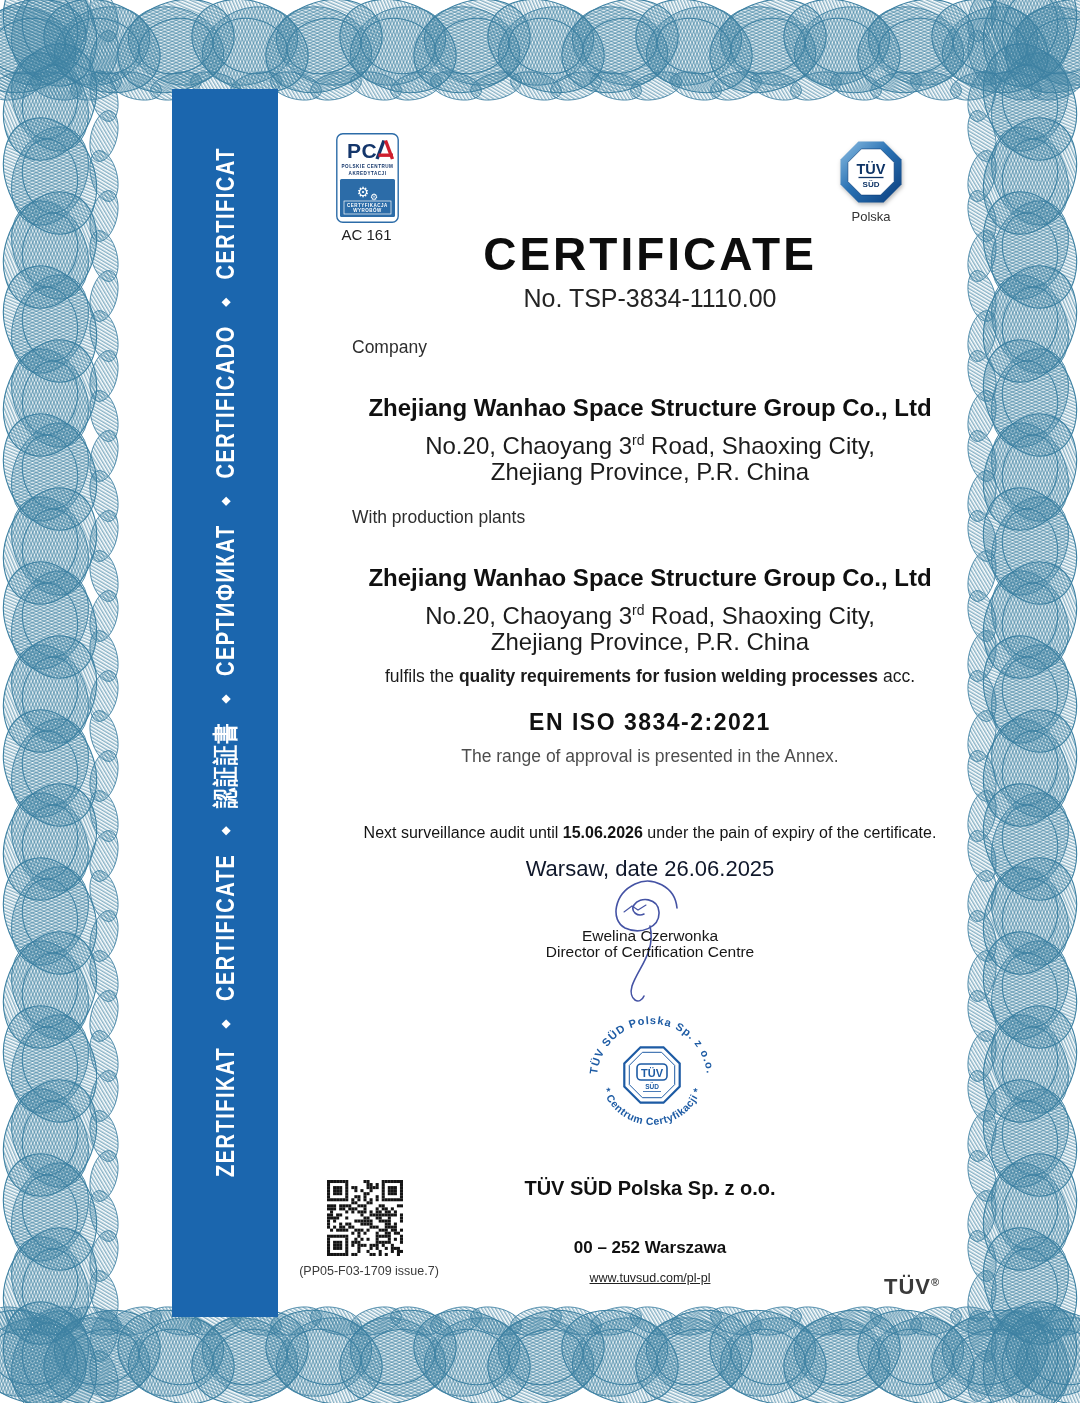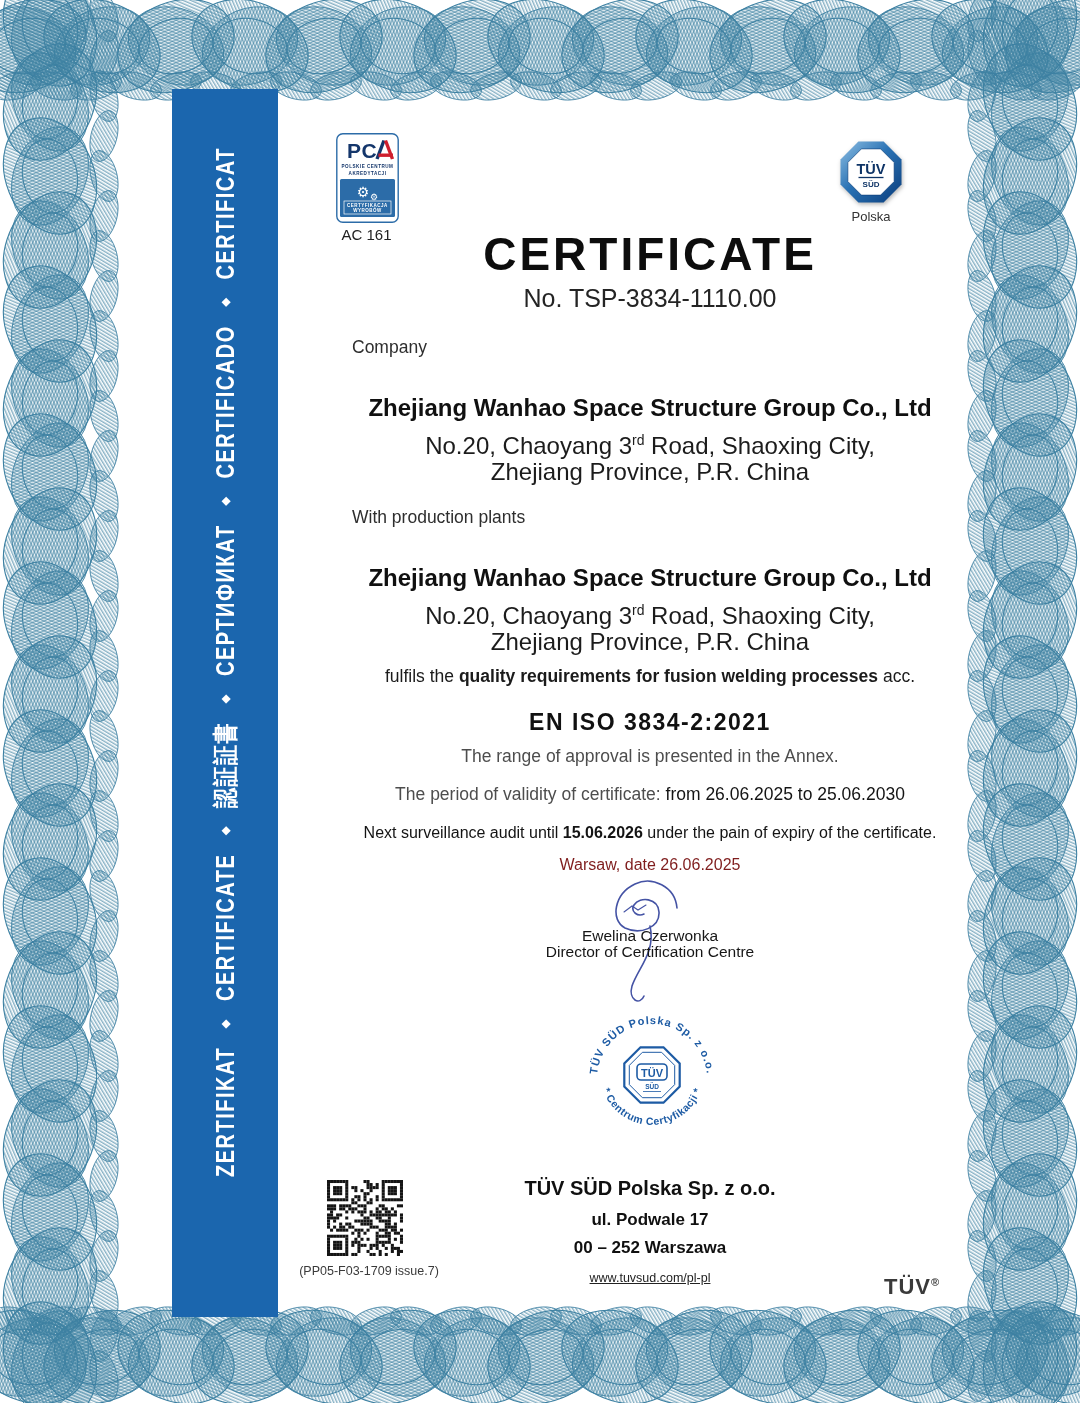--- a/index.html
+++ b/index.html
@@ -20,21 +20,21 @@
   .cert-no{top:284px;font-size:25px;color:#242424;}
   .cname{font-size:24px;font-weight:bold;color:#101010;line-height:28px;}
   .caddr{font-size:24px;color:#1c1c1c;line-height:28px;}
   .caddr sup{font-size:14px;}
   .statement{top:666px;font-size:17.5px;}
   .standard{top:709px;font-size:23px;font-weight:bold;letter-spacing:1.5px;color:#111;}
   .annex{top:746px;font-size:17.5px;color:#4d4d4d;}
   .validity{top:784px;font-size:17.5px;color:#4d4d4d;}
   .validity b{color:#141414;font-weight:normal;}
   .surv{top:824px;font-size:16px;color:#141414;}
-  .warsaw{top:856px;font-size:16px;color:#7f1d1d;}
+  .warsaw{top:856px;font-size:22px;color:#0f172a;}
   .signame{top:928px;font-size:15.5px;line-height:16px;color:#161616;}
   .sigtitle{top:944px;font-size:15.5px;line-height:16px;color:#161616;}
   .f-company{top:1177px;font-size:20px;font-weight:bold;color:#101010;}
   .f-street{top:1210px;font-size:17px;font-weight:bold;color:#101010;}
   .f-city{top:1238px;font-size:17px;font-weight:bold;color:#101010;}
   .f-web{top:1271px;font-size:12.5px;}
   .f-web a{color:#222;text-decoration:underline;}
   .qr-caption{position:absolute;left:269px;width:200px;top:1264px;font-size:12.5px;color:#3a3a3a;text-align:center;}
   .ac161{position:absolute;left:318px;width:97px;top:226px;font-size:15px;color:#222;text-align:center;}
   .polska{position:absolute;left:836px;width:70px;top:209px;font-size:13px;color:#333;text-align:center;}
@@ -445,21 +445,20 @@
   <div class="cx caddr" style="top:458px">Zhejiang Province, P.R. China</div>
 
   <div class="lbl" style="top:507px">With production plants</div>
   <div class="cx cname" style="top:564px">Zhejiang Wanhao Space Structure Group Co., Ltd</div>
   <div class="cx caddr" style="top:596px"><span>No.20, Chaoyang 3</span><sup>rd</sup><span> Road, Shaoxing City,</span></div>
   <div class="cx caddr" style="top:628px">Zhejiang Province, P.R. China</div>
 
   <div class="cx statement"><span>fulfils the </span><b>quality requirements for fusion welding processes</b><span> acc.</span></div>
   <div class="cx standard">EN ISO 3834-2:2021</div>
   <div class="cx annex">The range of approval is presented in the Annex.</div>
-  <div class="cx validity"><span>The period of validity of certificate: </span><b>from 26.06.2025 to 25.06.2030</b></div>
   <div class="cx surv"><span>Next surveillance audit until </span><b>15.06.2026</b><span> under the pain of expiry of the certificate.</span></div>
   <div class="cx warsaw">Warsaw, date 26.06.2025</div>
 
   <svg class="abs" style="left:580px;top:868px" width="130" height="150" viewBox="0 0 130 150">
     <g fill="none" stroke="#3b4aa0" stroke-width="1.6" stroke-linecap="round" opacity="0.95">
       <path d="M97,40 C95,18 72,8 55,16 C34,26 30,52 45,60 C60,67 80,60 79,44 C78,30 60,28 54,37 C50,44 58,49 64,46"></path>
       <path d="M70,58 C76,84 58,100 52,118 C48,132 60,138 64,128"></path>
       <path d="M44,44 l8,-6 l6,4 l8,-5" stroke-width="1.1"></path>
     </g>
   </svg>
@@ -788,18 +787,17 @@
       <rect x="3.04" y="72.96" width="3.04" height="3.04" fill="#141414"></rect>
       <rect x="6.08" y="72.96" width="3.04" height="3.04" fill="#141414"></rect>
       <rect x="9.12" y="72.96" width="3.04" height="3.04" fill="#141414"></rect>
       <rect x="12.16" y="72.96" width="3.04" height="3.04" fill="#141414"></rect>
       <rect x="15.20" y="72.96" width="3.04" height="3.04" fill="#141414"></rect>
       <rect x="18.24" y="72.96" width="3.04" height="3.04" fill="#141414"></rect>
     </svg>
   <div class="qr-caption">(PP05-F03-1709 issue.7)</div>
 
   <div class="cx f-company">TÜV SÜD Polska Sp. z o.o.</div>
-  <div class="cx f-street">ul. Podwale 17</div>
   <div class="cx f-city">00 – 252 Warszawa</div>
   <div class="cx f-web"><a href="#">www.tuvsud.com/pl-pl</a></div>
   <div class="brand"><span>TÜV</span><sup>®</sup></div>
 
 </div>
 
 </body></html>

